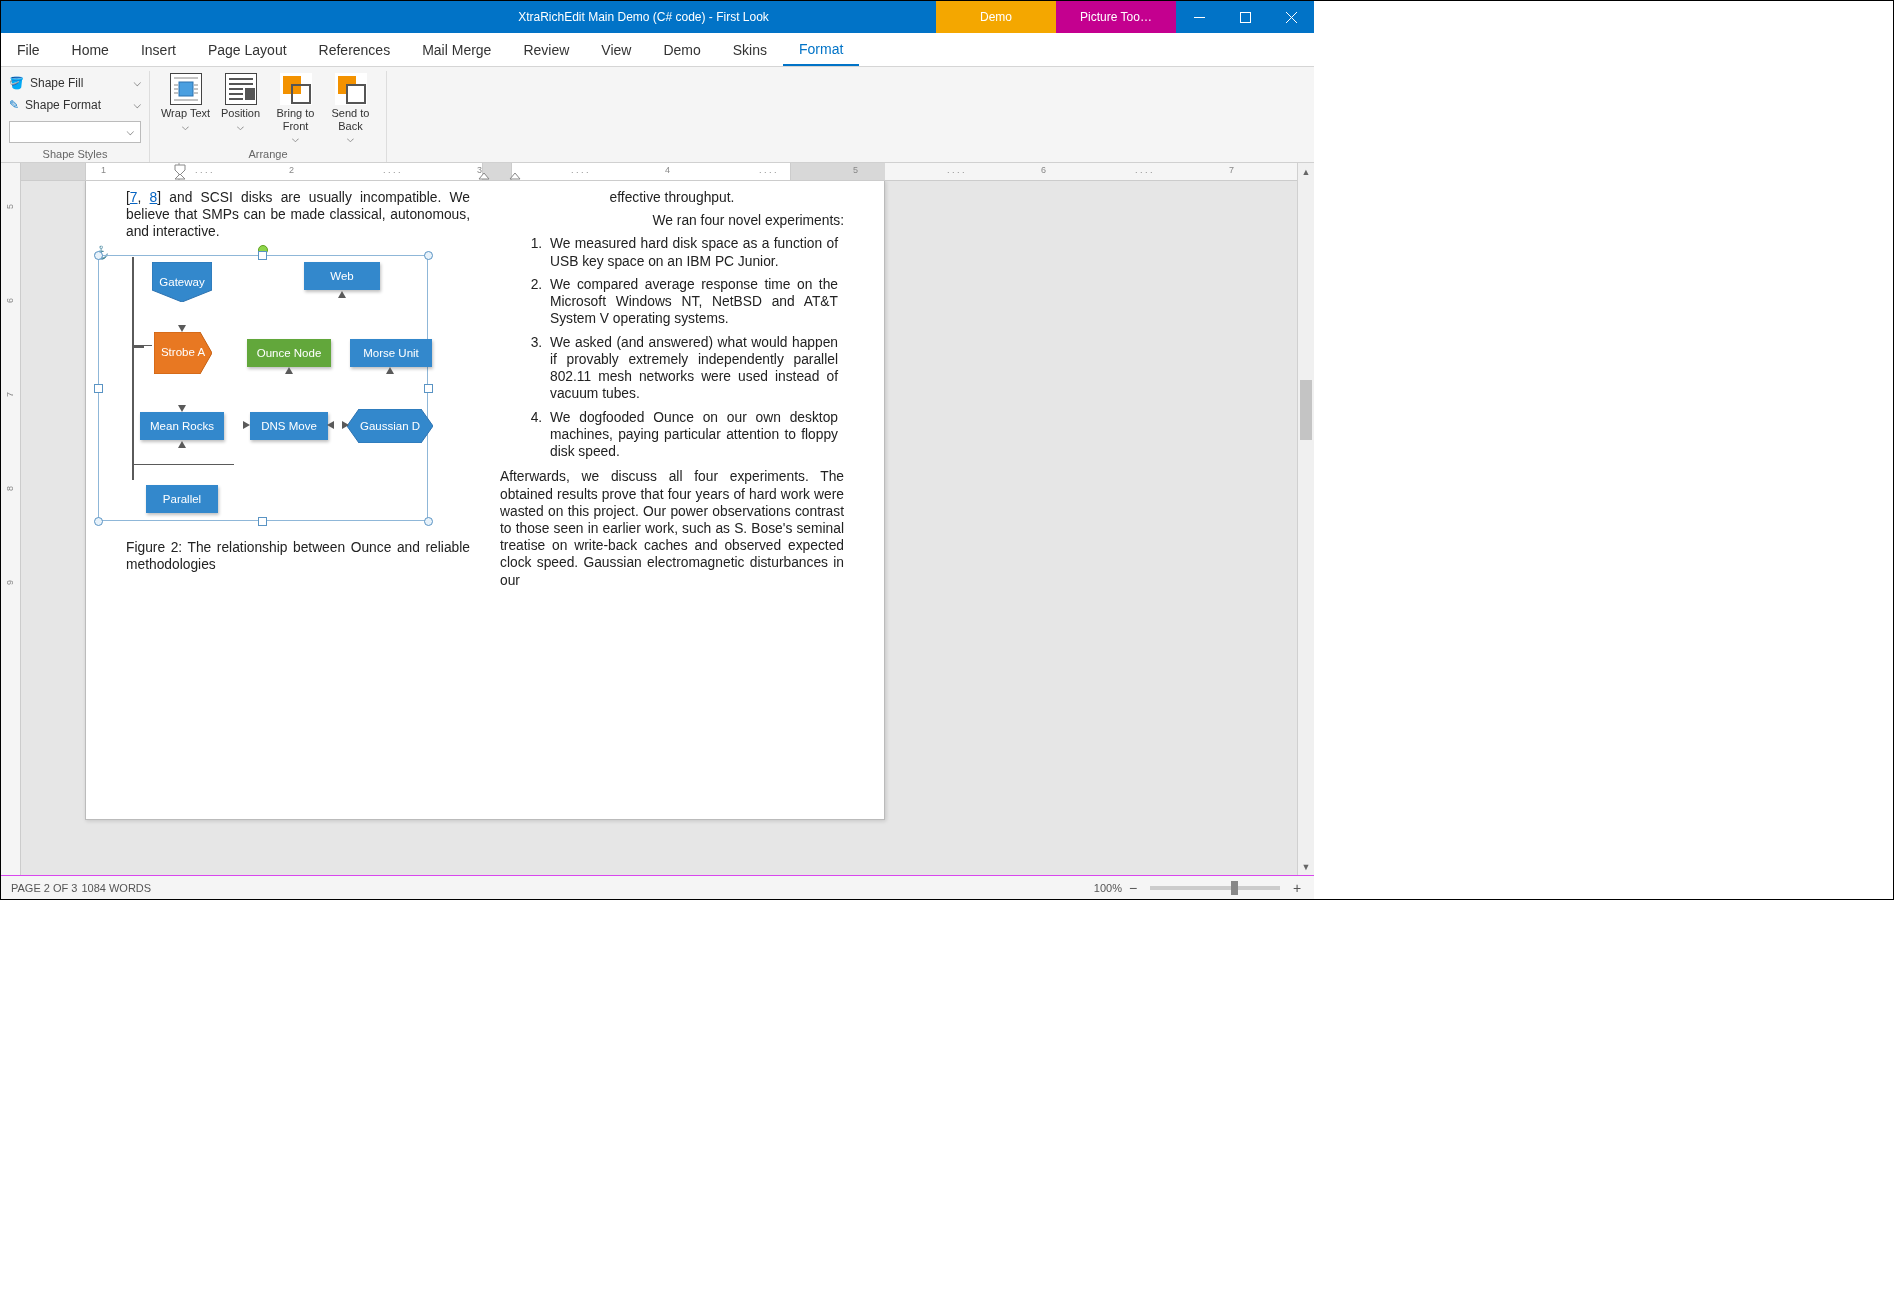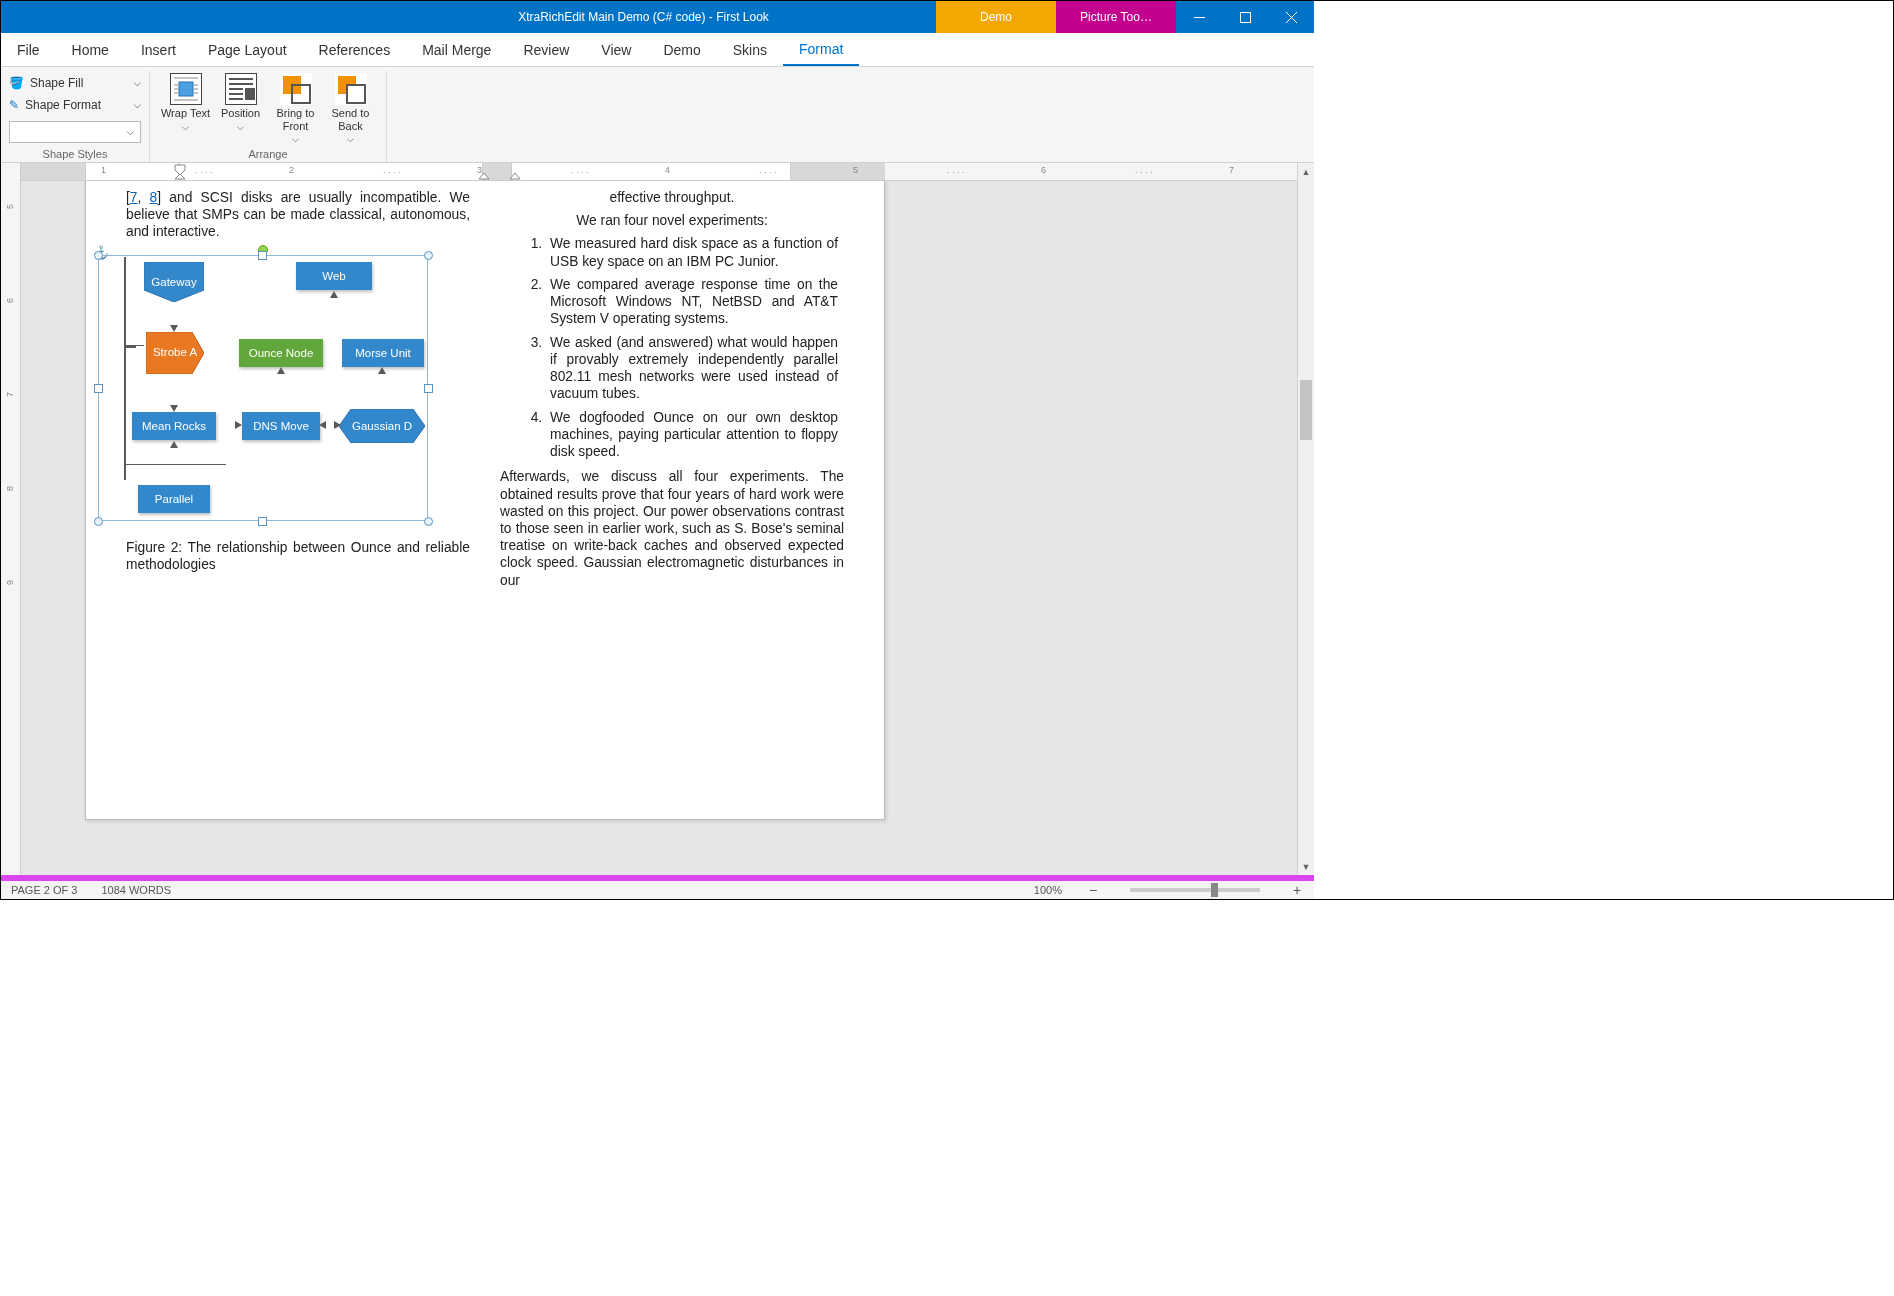--- a/index.html
+++ b/index.html
@@ -74,21 +74,21 @@
   .arrowhead.right { border-top: 4px solid transparent; border-bottom: 4px solid transparent; border-left: 7px solid #5a5a5a; }
   .arrowhead.left { border-top: 4px solid transparent; border-bottom: 4px solid transparent; border-right: 7px solid #5a5a5a; }
 
   
   .vscrollbarea { width: 17px; background: #f0f0f0; border-left: 1px solid #d0d0d0; display: flex; flex-direction: column; align-items: center;}
   .vscrollbarea .sbtn { height: 17px; width: 100%; display:flex; align-items:center; justify-content:center; font-size: 9px; color: #666; cursor: pointer;}
   .vscrollbarea .track { flex: 1; position: relative; width: 100%;}
   .vscrollbarea .thumb { position: absolute; left: 2px; right: 2px; background: #c4c4c4; border-radius: 0;}
 
   
-  .statusbar { height: 24px; background: #f5f5f5; border-top: 6px solid #d946ef; display: flex; align-items: center; font-size: 11px; color: #555; padding: 0 10px; gap: 24px;}
+  .statusbar { height: 24px; background: #f5f5f5; border-top: 1px solid #d946ef; display: flex; align-items: center; font-size: 11px; color: #555; padding: 0 10px; gap: 4px;}
   .statusbar .spacer { flex: 1; }
   .zoom-slider { width: 130px; height: 4px; background: #ccc; position: relative; margin: 0 6px;}
   .zoom-slider .zthumb { position: absolute; top: -5px; width: 7px; height: 14px; background: #888; left: 62%;}
   .zbtn { cursor: pointer; font-size: 14px; color: #555; width: 14px; text-align: center;}
 </style>
 </head>
 <body>
 
 <div class="app">
 
@@ -265,21 +265,21 @@
                 <div class="sel-rotate" style="left:160px; top:-2px;"></div>
                 <div class="sel-handle" style="left:-4px; top:4px;"></div>
                 <div class="sel-handle sq" style="left:160px; top:4px;"></div>
                 <div class="sel-handle" style="left:326px; top:4px;"></div>
                 <div class="sel-handle sq" style="left:-4px; top:137px;"></div>
                 <div class="sel-handle sq" style="left:326px; top:137px;"></div>
                 <div class="sel-handle" style="left:-4px; top:270px;"></div>
                 <div class="sel-handle sq" style="left:160px; top:270px;"></div>
                 <div class="sel-handle" style="left:326px; top:270px;"></div>
 
-                <div class="diagram" style="left:0; top:10px;">
+                <div class="diagram" style="left:8px; top:10px;">
 
                   <div class="shape" style="left:20px; top:5px; width:60px; height:40px; background:none; box-shadow:none;">
                     <svg width="60" height="40" style="position:absolute;">
                         <polygon points="0,0 60,0 60,28 30,40 0,28" fill="#3388cc" stroke="#2d72b0"></polygon>
                       </svg>
                     <span style="position:relative;">Gateway</span>
                   </div>
 
                   <div class="shape" style="left:22px; top:75px; width:58px; height:42px; background:none; box-shadow:none;">
                     <svg width="58" height="42" style="position:absolute;">
@@ -347,21 +347,21 @@
                   <div class="arrow-line-v" style="left:209px; top:40px; height:15px;"></div>
                   <div class="arrowhead up" style="left:205.5px; top:34px;"></div>
                 </div>
               </div>
 
               <p class="fig-caption">Figure 2:  The relationship between Ounce and reliable methodologies</p>
             </div>
 
             <div class="col">
               <p style="text-align:center;">effective throughput.</p>
-              <p style="text-align:center; margin-top:4px;">We ran four novel experiments:</p>
+              <p style="text-align:right; margin-top:4px;">We ran four novel experiments:</p>
               <ol class="exp-list">
                 <li>We measured hard disk space as a function of USB key space on an IBM PC Junior.</li>
                 <li>We compared average response time on the Microsoft Windows NT, NetBSD and AT&amp;T System V operating systems.</li>
                 <li>We asked (and answered) what would happen if provably extremely independently parallel 802.11 mesh networks were used instead of vacuum tubes.</li>
                 <li>We dogfooded Ounce on our own desktop machines, paying particular attention to floppy disk speed.</li>
               </ol>
               <p style="margin-top:8px;">Afterwards, we discuss all four experiments. The obtained results prove that four years of hard work were wasted on this project. Our power observations contrast to those seen in earlier work, such as S. Bose's seminal treatise on write-back caches and observed expected clock speed. Gaussian electromagnetic disturbances in our</p>
             </div>
           </div>
         </div>

